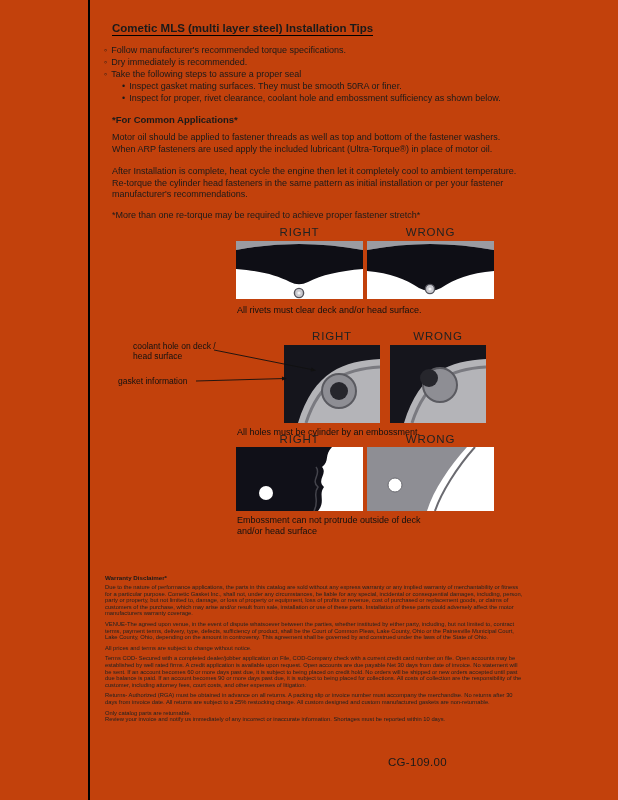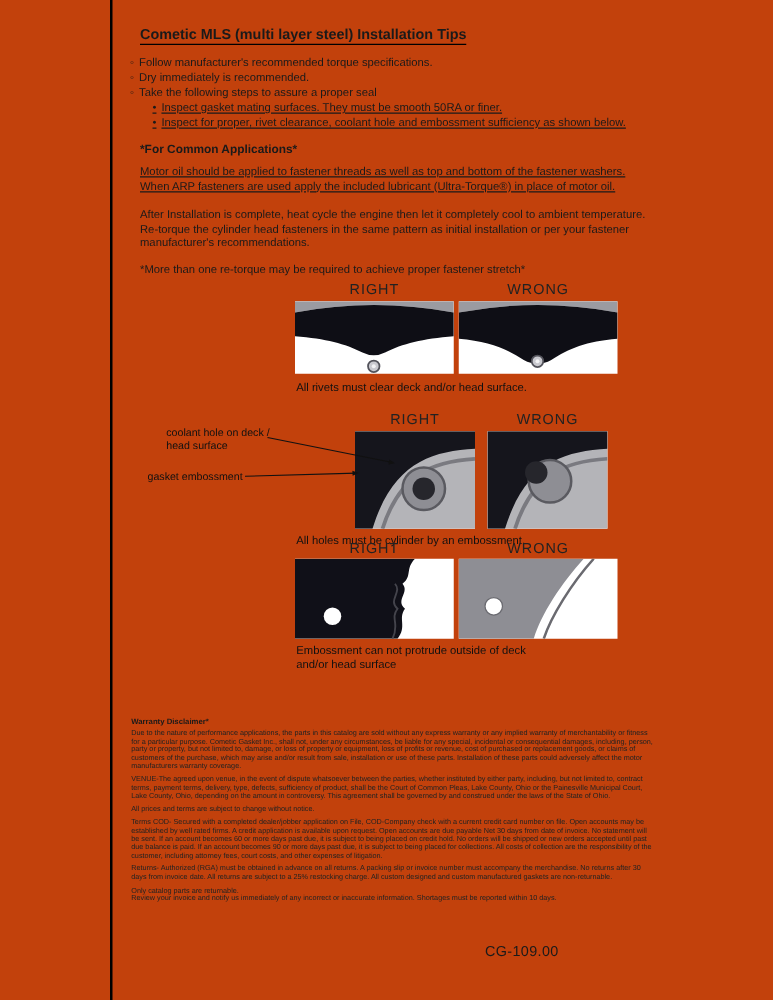--- a/index.html
+++ b/index.html
@@ -11,26 +11,26 @@
   .left-rule { left:88px; top:0; width:1.5px; height:800px; background:#000; }
 
   .title { left:112px; top:22px; font-size:11.5px; font-weight:bold; }
   .title span { border-bottom:1.3px solid #000; padding-bottom:1px; }
 
   .tips { left:104px; top:44px; }
   .tip-item { font-size:9px; line-height:12px; white-space:nowrap; }
   .tip-item::before { content:"\25E6"; font-size:9px; margin-right:4px; }
 
   .subtips { left:122px; top:80px; }
-  .subtip-item { font-size:9px; line-height:12px; white-space:nowrap;text-decoration:underline; }
+  .subtip-item { font-size:9px; line-height:12px; white-space:nowrap; }
   .subtip-item::before { content:"\2022"; font-size:9px; margin-right:4px; }
 
   .diesel-heading { left:112px; top:114px; font-size:9.5px; font-weight:bold; }
   .para { left:112px; font-size:9px; line-height:11.5px; width:412px; }
-  .para1 { top:132px;text-decoration:underline; }
+  .para1 { top:132px; }
   .para2 { top:166px; }
   .note { left:112px; top:210px; font-size:9px; }
 
   .rw-label { font-size:11.5px; letter-spacing:0.8px; text-align:center; color:#222; }
   .diagram { background:#fff; }
   .caption { font-size:9px; line-height:11px; color:#111; }
 
   .annot { font-size:8.5px; line-height:10px; color:#111; }
   .annot-coolant { left:133px; top:341px; width:84px; }
   .annot-emboss { left:118px; top:376px; width:90px; }
@@ -100,21 +100,21 @@
 
   <svg class="abs diagram" style="left:390px; top:345px;" width="96" height="78" viewBox="0 0 96 78">
     <rect width="96" height="78" fill="#b4b4b8"></rect>
     <path d="M0,0 H96 V14 C60,16 30,26 14,78 H0 Z" fill="#15151c"></path>
     <path d="M96,22 C62,24 36,34 22,78" fill="none" stroke="#7a7a80" stroke-width="3"></path>
     <circle cx="50" cy="40" r="17" fill="#8e8e94" stroke="#5a5a60" stroke-width="2"></circle>
     <circle cx="39" cy="33" r="9" fill="#26262c"></circle>
   </svg>
 
   <div class="abs annot annot-coolant">coolant hole on deck / head surface</div>
-  <div class="abs annot annot-emboss">gasket embossment</div>
+  <div class="abs annot annot-emboss">gasket information</div>
 
   <svg class="abs" style="left:130px; top:340px;" width="200" height="52" viewBox="0 0 200 52">
     <line x1="84" y1="10" x2="184" y2="30" stroke="#111" stroke-width="0.9"></line>
     <polygon points="186,30.5 180.7,31.5 181.5,27.5" fill="#111"></polygon>
     <line x1="66" y1="41" x2="155" y2="38.5" stroke="#111" stroke-width="0.9"></line>
     <polygon points="157,38.4 152.1,40.5 151.9,36.5" fill="#111"></polygon>
   </svg>
 
   <div class="abs caption" style="left:237px; top:427px;">All holes must be cylinder by an embossment.</div>
 

